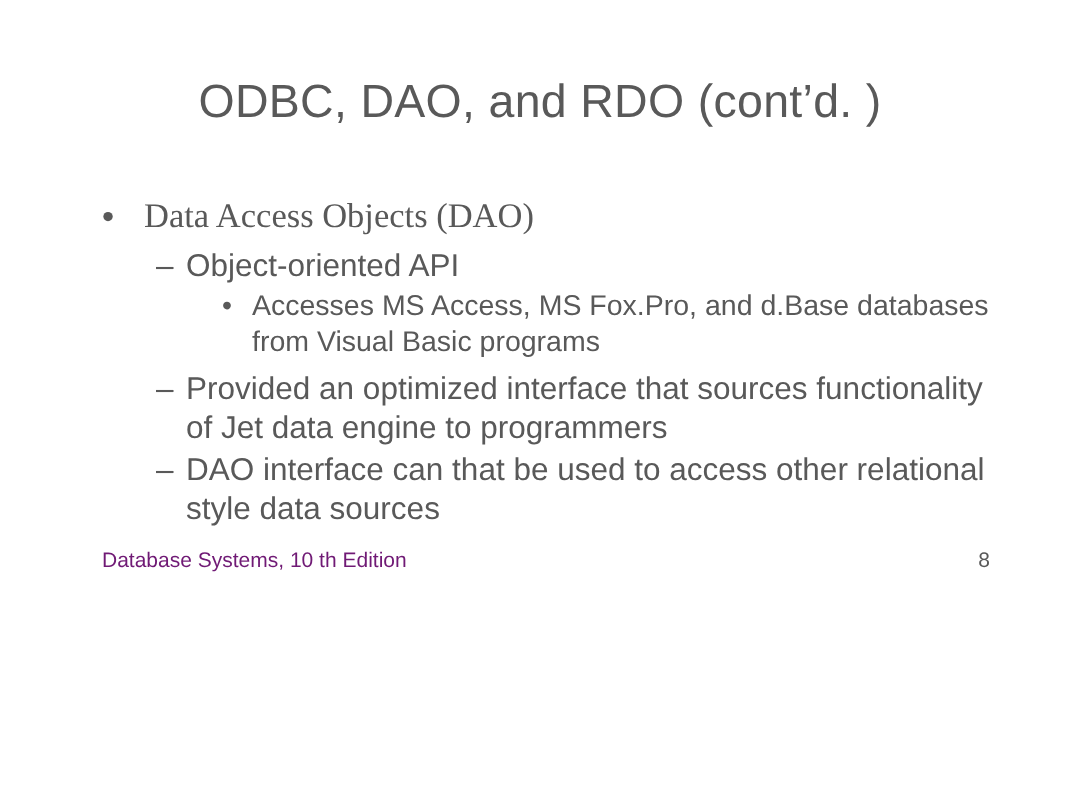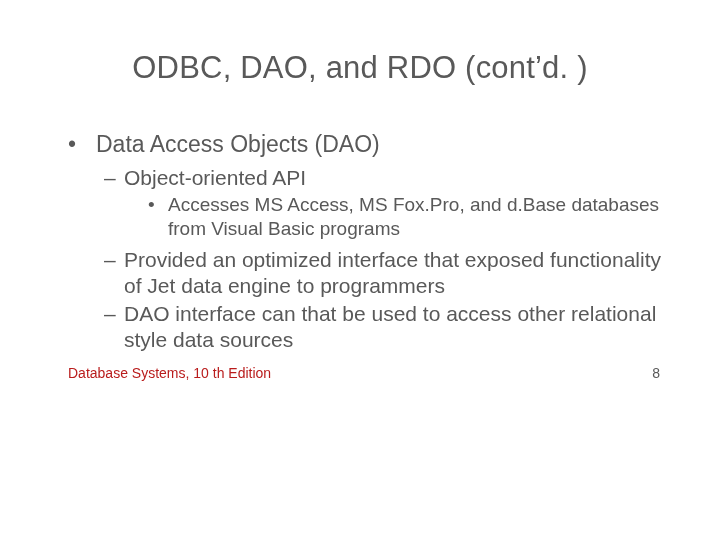--- a/index.html
+++ b/index.html
@@ -39,21 +39,21 @@
   }
   .lvl1 {
     display: flex;
     margin-bottom: 6px;
   }
   .lvl1 .bullet {
     width: 28px;
     flex: 0 0 28px;
     text-align: left;
   }
-  .lvl1 .text { flex: 1; }
+  .lvl1 .text { flex: 1; font-family: Liberation Serif, serif; }
 
   .lvl2 {
     display: flex;
     margin-left: 36px;
     font-size: 21px;
     margin-bottom: 2px;
   }
   .lvl2 .dash {
     width: 20px;
     flex: 0 0 20px;
@@ -70,21 +70,21 @@
     width: 20px;
     flex: 0 0 20px;
   }
   .lvl3 .text { flex: 1; }
 
   .footer-left {
     position: absolute;
     bottom: 30px;
     left: 68px;
     font-size: 14px;
-    color: #b91c1c;
+    color: #701a75;
   }
   .footer-right {
     position: absolute;
     bottom: 30px;
     right: 60px;
     font-size: 14px;
     color: #595959;
   }
 </style>
 </head>
@@ -106,21 +106,21 @@
       <div class="text">Object-oriented API</div>
     </div>
 
     <div class="lvl3">
       <div class="bullet">•</div>
       <div class="text">Accesses MS Access, MS Fox.Pro, and d.Base databases from Visual Basic programs</div>
     </div>
 
     <div class="lvl2">
       <div class="dash">–</div>
-      <div class="text">Provided an optimized interface that exposed functionality of Jet data engine to programmers</div>
+      <div class="text">Provided an optimized interface that sources functionality of Jet data engine to programmers</div>
     </div>
 
     <div class="lvl2">
       <div class="dash">–</div>
       <div class="text">DAO interface can that be used to access other relational style data sources</div>
     </div>
 
   </div>
 
   <div class="footer-left">Database Systems, 10 th Edition</div>

